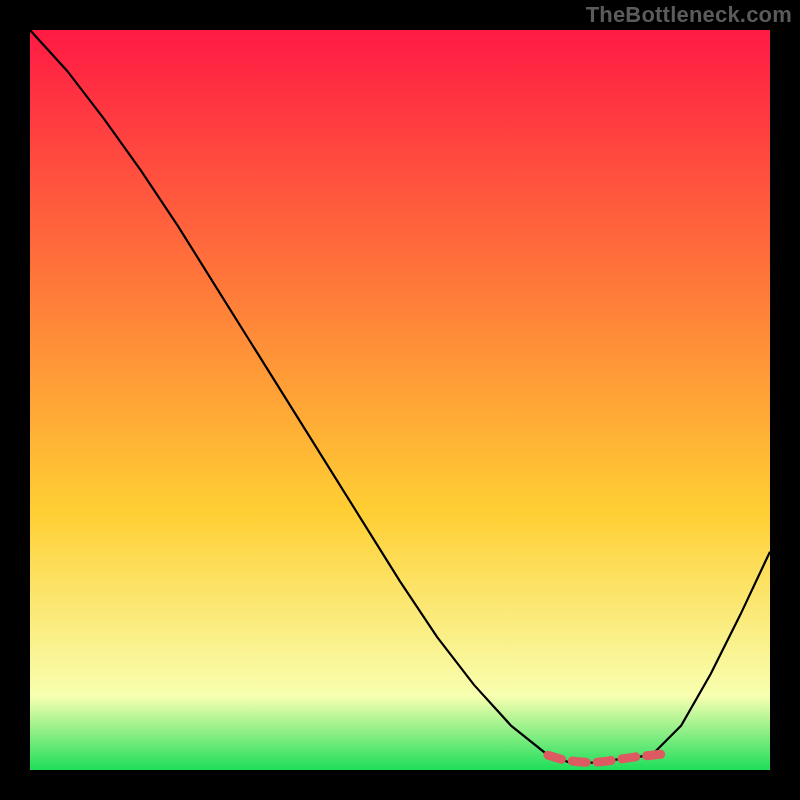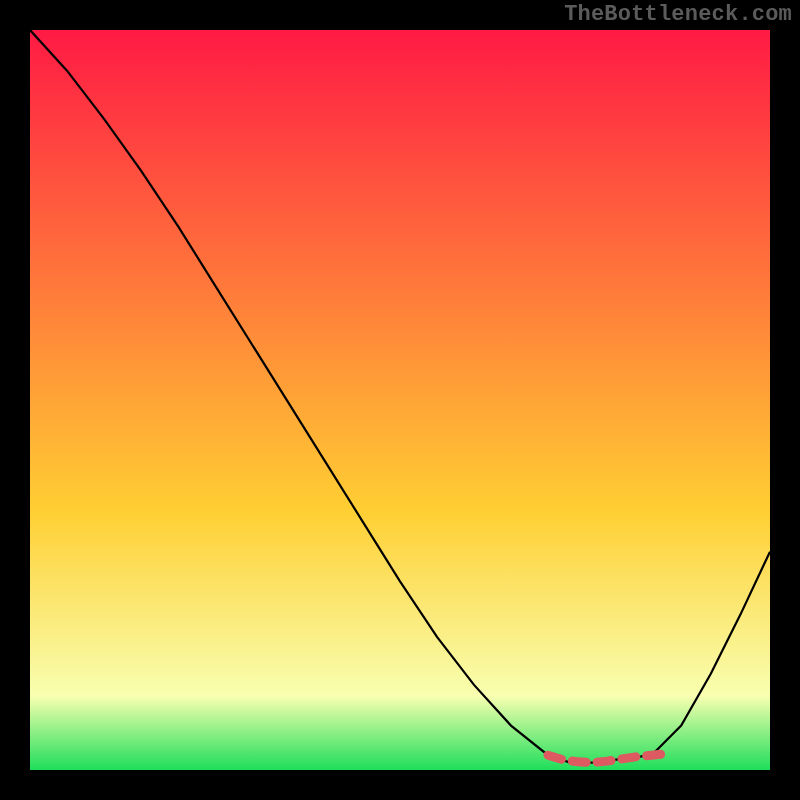--- a/index.html
+++ b/index.html
@@ -7,21 +7,21 @@
   .frame {
     position: relative;
     width: 800px;
     height: 800px;
     background: #000;
   }
   .watermark {
     position: absolute;
     top: 2px;
     right: 8px;
-    font-family: Liberation Mono, monospace;
+    font-family: Liberation Sans, sans-serif;
     font-size: 22px;
     font-weight: 600;
     color: #5b5b5b;
     letter-spacing: 0.2px;
     z-index: 5;
   }
   .plot {
     position: absolute;
     left: 30px;
     top: 30px;

